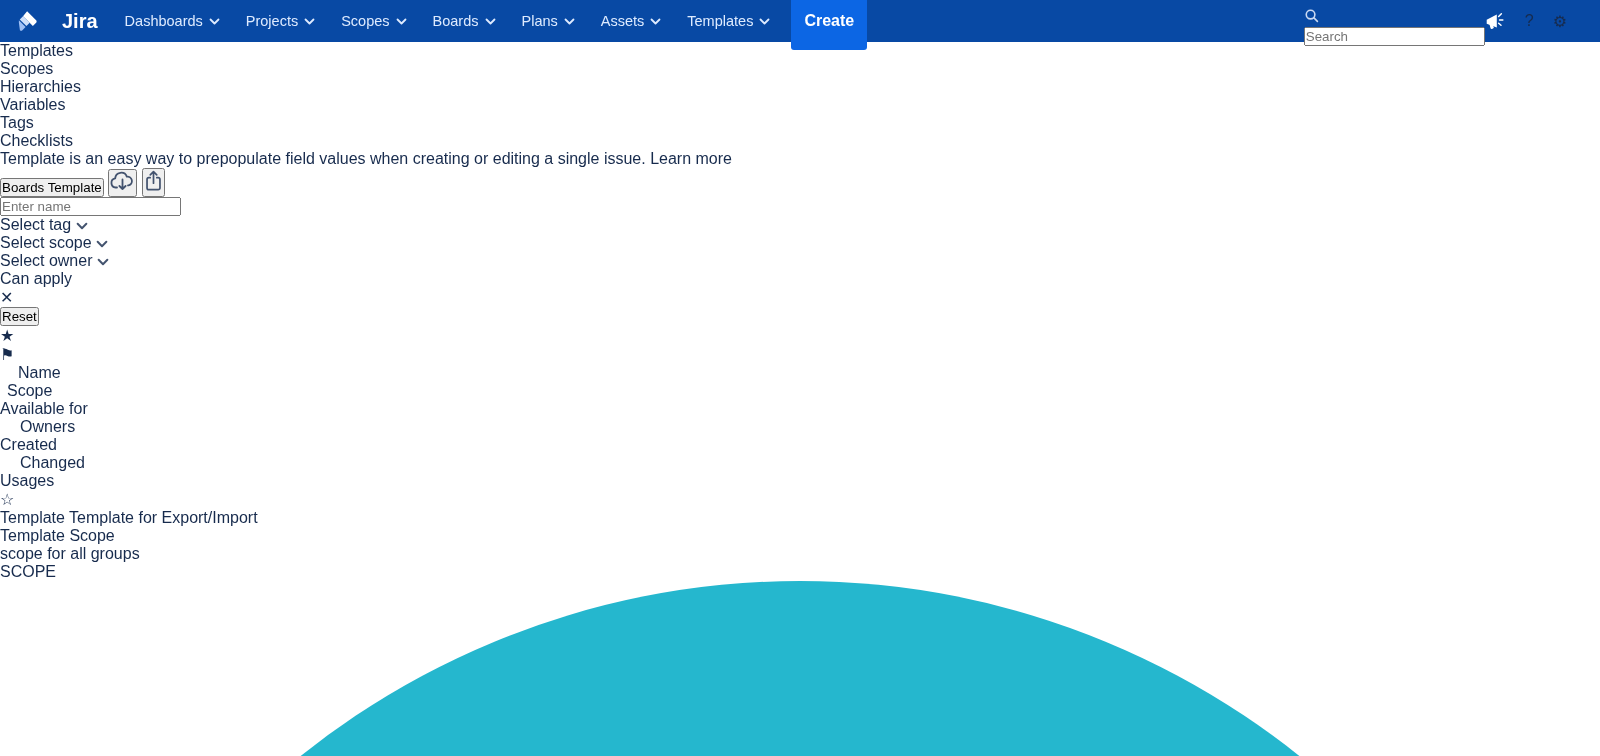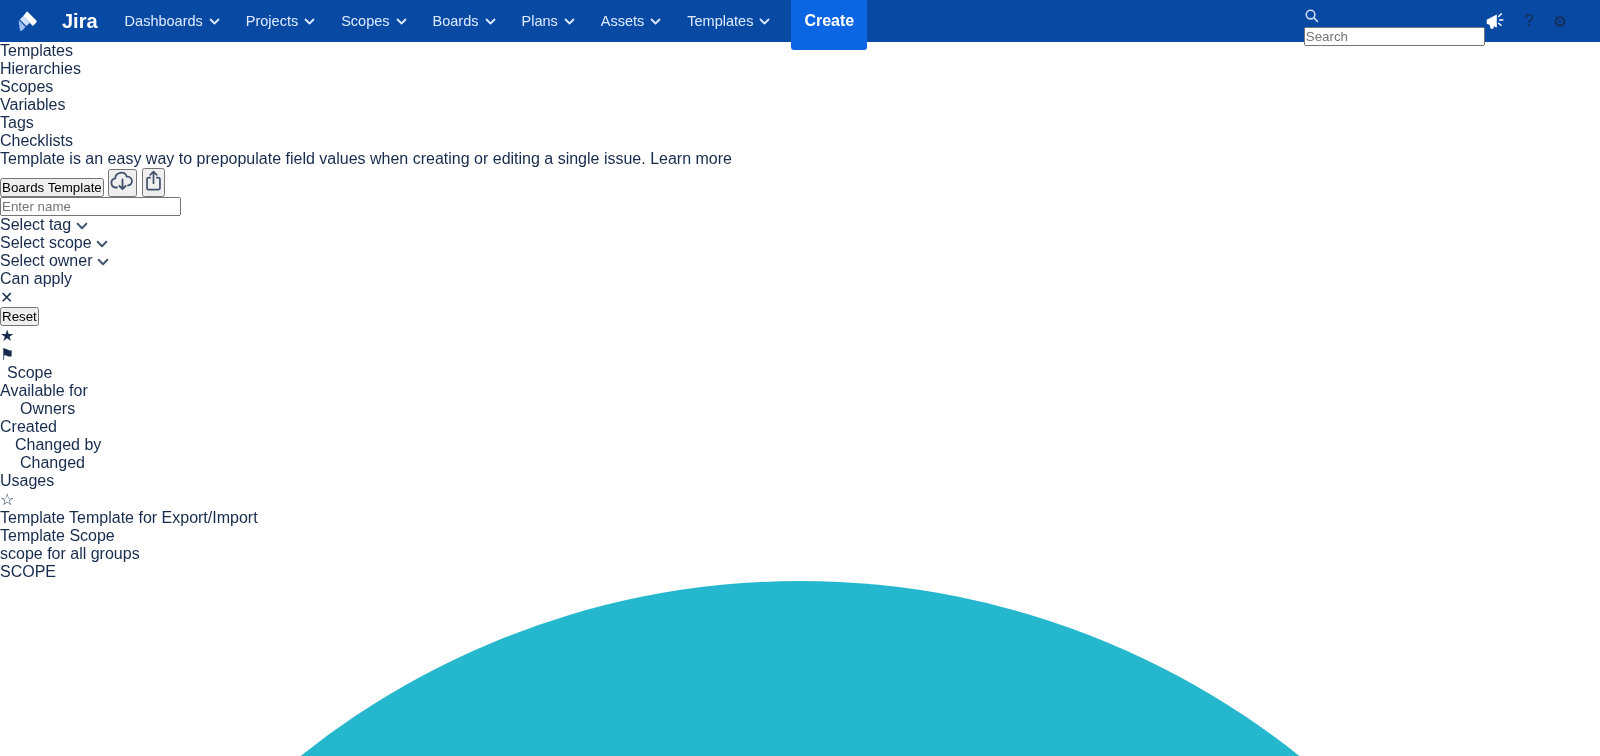--- a/index.html
+++ b/index.html
@@ -217,22 +217,22 @@
   <div class="scrollbar">
     <div class="sb-arrow up"><i class="tri-up"></i></div>
     <div class="sb-thumb"></div>
     <div class="sb-arrow down"><i class="tri-dn"></i></div>
   </div>
 
   <main class="content">
 
     <div class="tabs">
       <div class="tab active">Templates</div>
+      <div class="tab">Scopes</div>
       <div class="tab">Hierarchies</div>
-      <div class="tab">Scopes</div>
       <div class="tab">Variables</div>
       <div class="tab">Tags</div>
       <div class="tab">Checklists</div>
     </div>
 
     <div class="desc-row">
       <p class="desc-text">
         <span>Template is an easy way to prepopulate field values when creating or editing a single issue.</span>
         <a>Learn more</a>
       </p>
@@ -280,25 +280,25 @@
           <span class="tgl-x">✕</span>
         </div>
       </div>
       <button class="reset-btn">Reset</button>
     </div>
 
     <div class="tbl">
       <div class="trow thead">
         <div class="hcell hstar"><span>★</span></div>
         <div class="hcell hflag"><span>⚑</span></div>
+        <div class="hcell" style="padding-left:18px"><span>Name</span><span class="sort"><i class="up"></i><i class="dn"></i></span></div>
         <div class="hcell" style="padding-left:7px"><span>Scope</span></div>
         <div class="hcell"><span class="avail-wrap"><span>Available for</span><span class="sort"><i class="up"></i><i class="dn"></i></span></span></div>
         <div class="hcell" style="padding-left:20px"><span>Owners</span><span class="sort"><i class="up"></i><i class="dn"></i></span></div>
         <div class="hcell" style=""><span>Created</span><span class="sort active"><i class="up"></i><i class="dn"></i></span></div>
-        <div class="hcell" style="padding-left:15px"><span>Changed by</span><span class="sort"><i class="up"></i><i class="dn"></i></span></div>
         <div class="hcell" style="padding-left:20px"><span>Changed</span><span class="sort"><i class="up"></i><i class="dn"></i></span></div>
         <div class="hcell"><span>Usages</span><span class="sort"><i class="up"></i><i class="dn"></i></span></div>
         <div class="hcell"></div>
       </div>
 
       <div class="trow row r1">
         <div class="cell-star">☆</div>
         <div class="cell-flag"></div>
         <div class="name-cell">
           <a class="tpl-name">Template</a>

